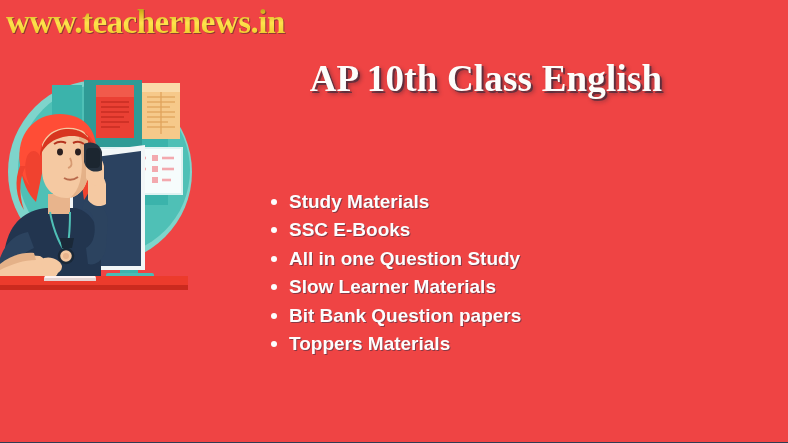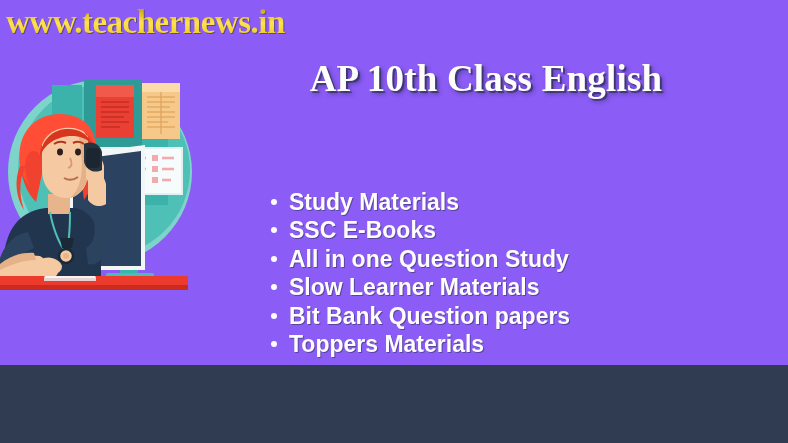--- a/index.html
+++ b/index.html
@@ -3,23 +3,23 @@
 <meta charset="utf-8">
 <style>
   html, body {
     margin: 0;
     padding: 0;
     background: #2f3c52;
   }
   #canvas {
     position: relative;
     width: 788px;
-    height: 365px;
+    height: 442px;
     overflow: hidden;
-    background: #8b5cf6;
+    background: #ef4444;
     font-family: "Liberation Sans", sans-serif;
   }
 
   
   #watermark {
     position: absolute;
     left: 6px;
     top: 2px;
     font-family: "Liberation Serif", serif;
     font-weight: bold;
@@ -84,21 +84,21 @@
     top: 188px;
     list-style: none;
     margin: 0;
     padding: 0;
   }
   #bullets li {
     position: relative;
     padding-left: 21px;
     font-family: "Liberation Sans", sans-serif;
     font-weight: bold;
-    font-size: 23px;
+    font-size: 19px;
     line-height: 28.4px;
     color: #fdfdfd;
     white-space: nowrap;
     text-shadow: 1px 1px 0 rgba(35,46,68,0.5);
   }
   #bullets li::before {
     content: "";
     position: absolute;
     left: 3px;
     top: 11px;

